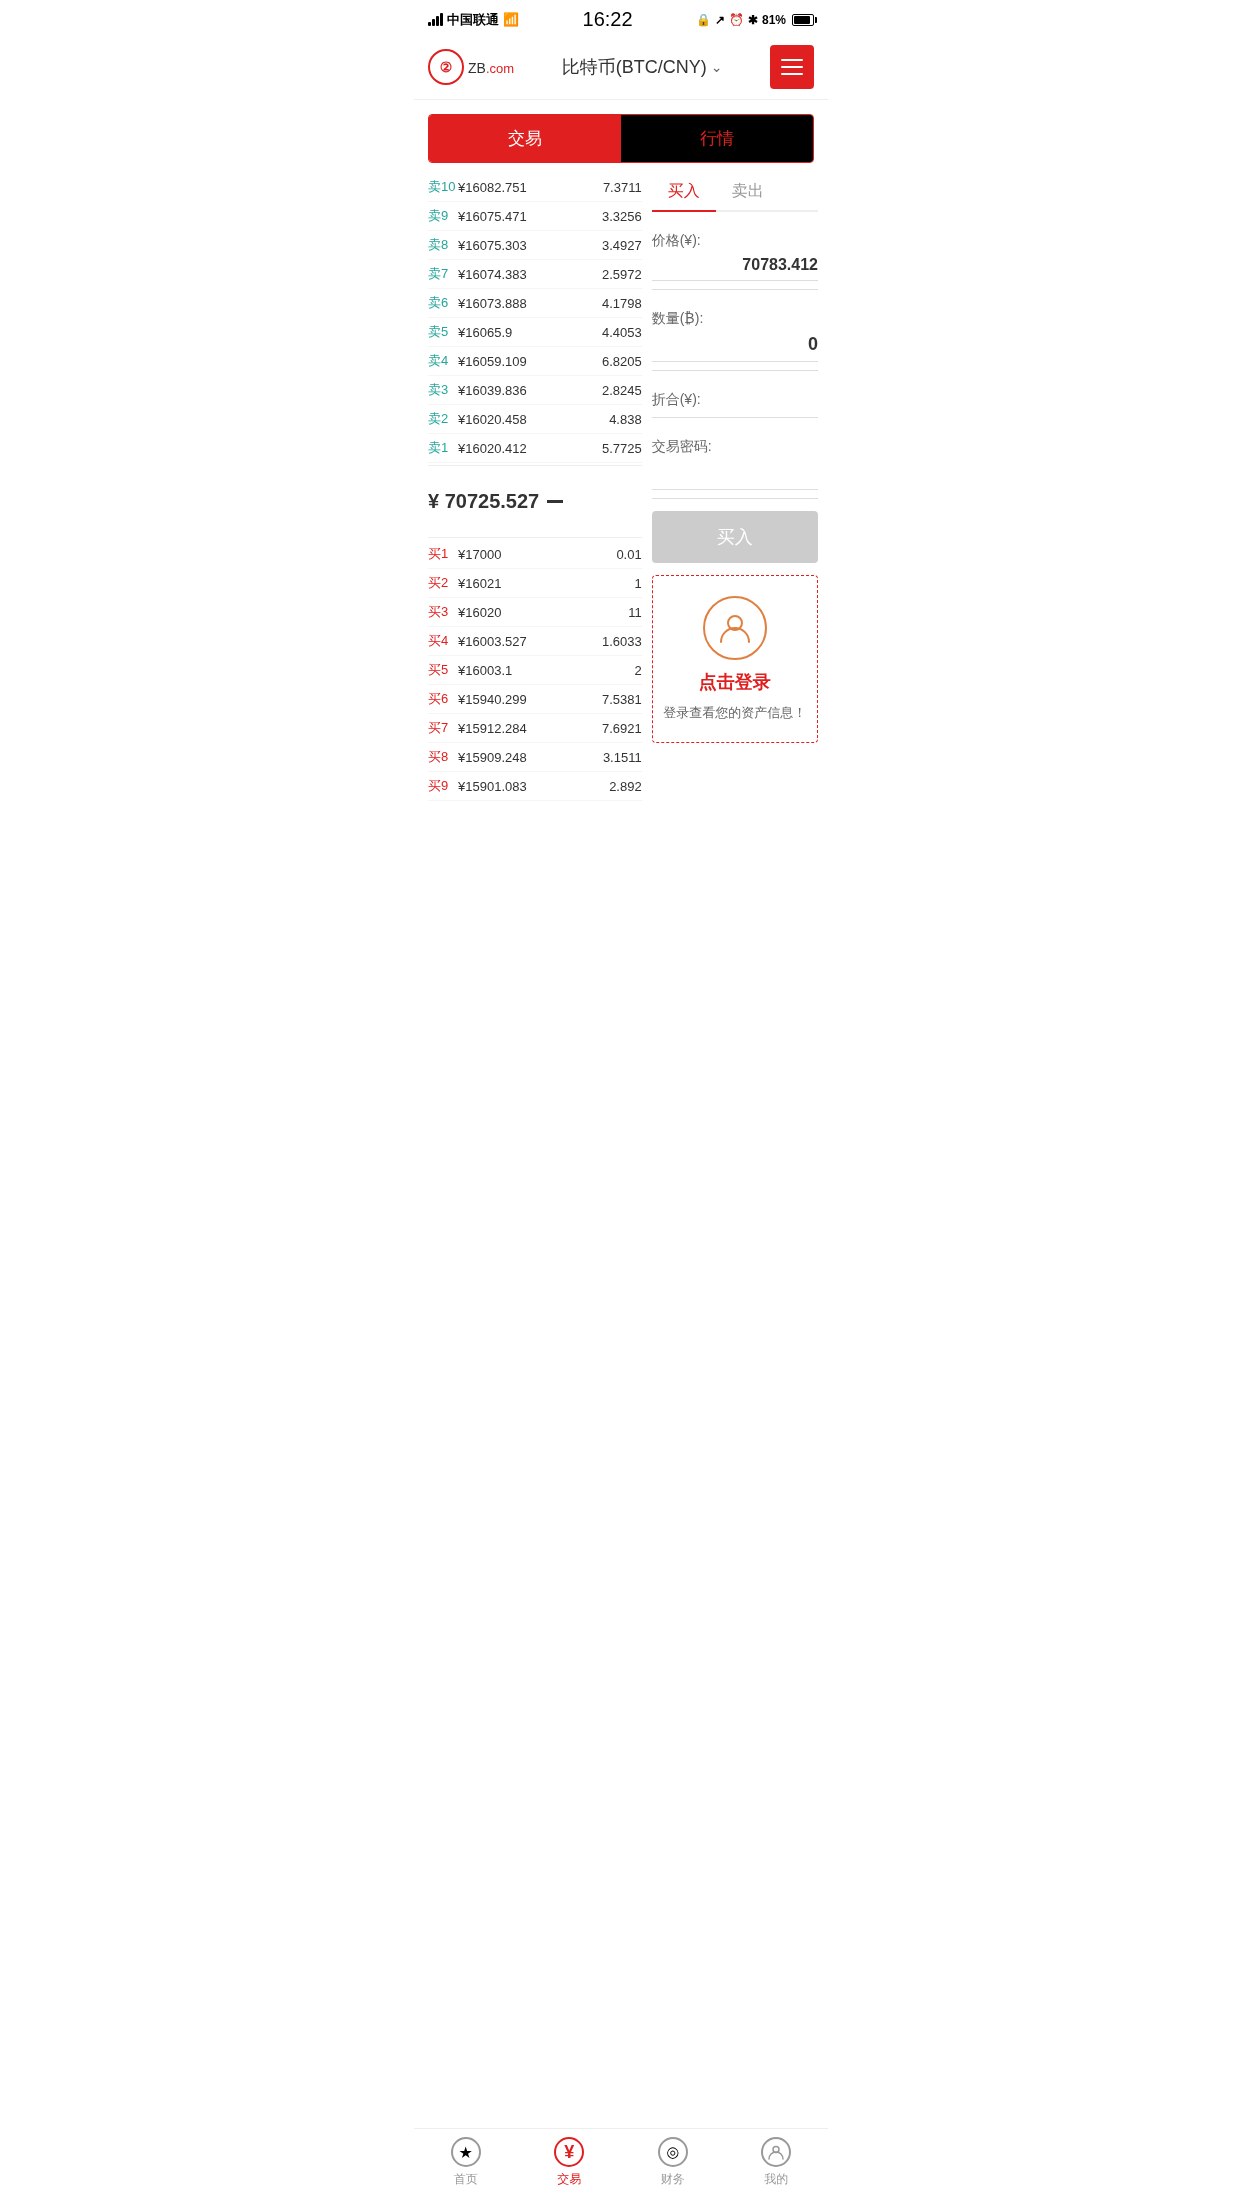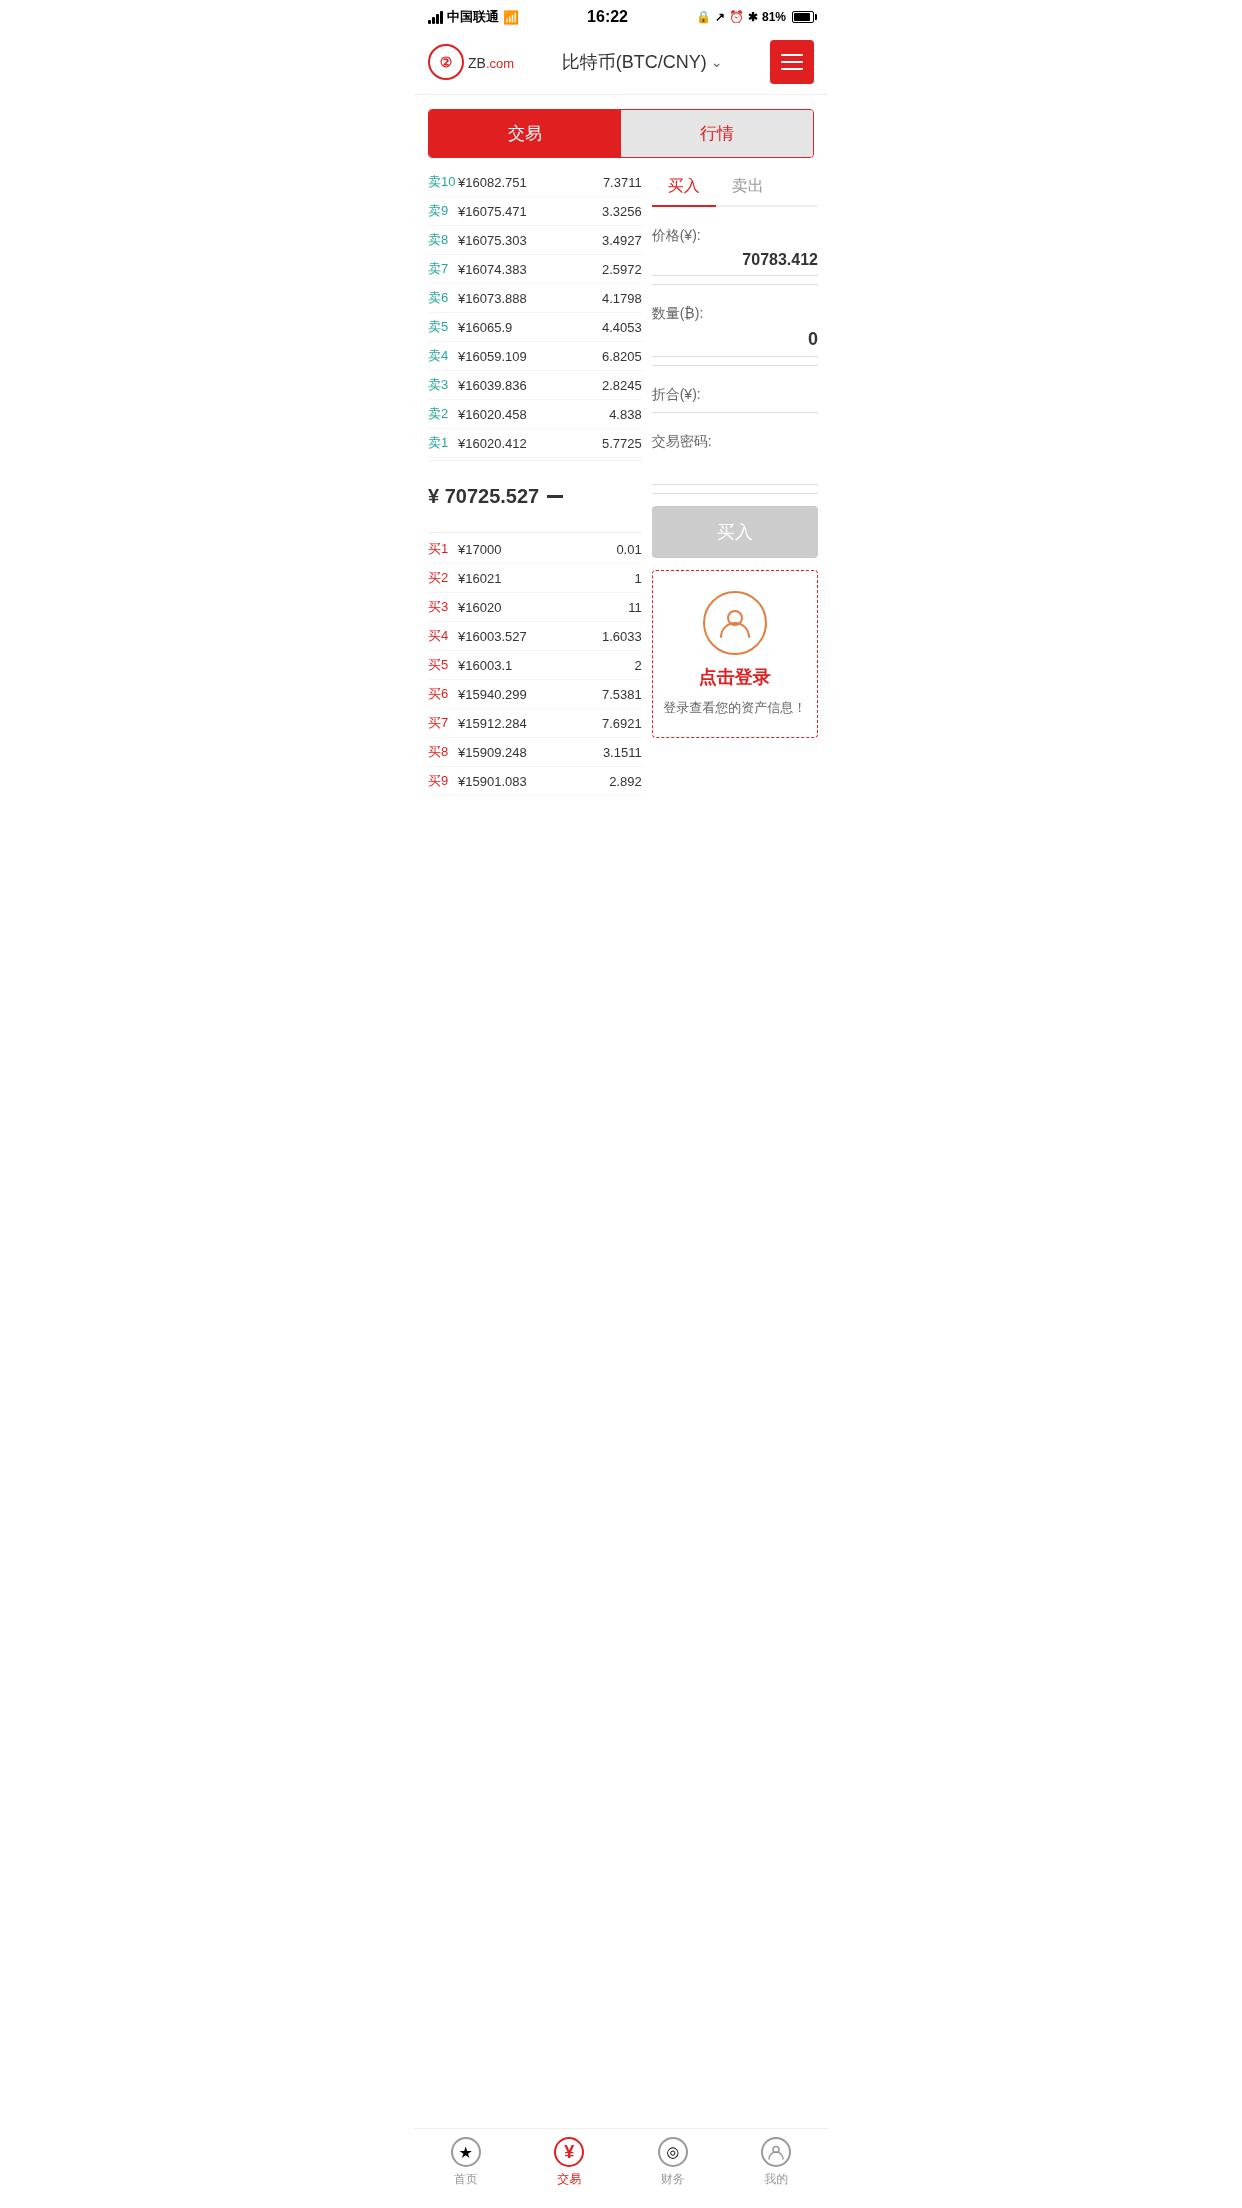--- a/index.html
+++ b/index.html
@@ -16,21 +16,21 @@
     .status-bar {
       background: #fff;
       display: flex;
       justify-content: space-between;
       align-items: center;
       padding: 8px 14px 4px;
       font-size: 13px;
       font-weight: 600;
     }
     .status-left { display: flex; align-items: center; gap: 4px; }
-    .status-center { font-size: 16px; font-weight: 700; }
+    .status-center { font-size: 20px; font-weight: 400; }
     .status-right { display: flex; align-items: center; gap: 4px; font-size: 12px; }
     .signal-bars { display: flex; align-items: flex-end; gap: 1px; }
     .signal-bars span { display: block; background: #000; border-radius: 1px; width: 3px; }
     .battery-icon {
       display: inline-block;
       width: 22px;
       height: 12px;
       border: 1.5px solid #000;
       border-radius: 2px;
       position: relative;
@@ -128,21 +128,21 @@
     }
     .tab-item {
       flex: 1;
       text-align: center;
       padding: 12px 0;
       font-size: 17px;
       font-weight: 500;
       cursor: pointer;
     }
     .tab-item.active { background: #e02020; color: #fff; }
-    .tab-item.inactive { background: #e5e5e5; color: #e02020; }
+    .tab-item.inactive { background: #000000; color: #e02020; }
 
     
     .main-content {
       display: flex;
       padding: 0 0 0 0;
     }
 
     
     .order-book {
       width: 55%;

